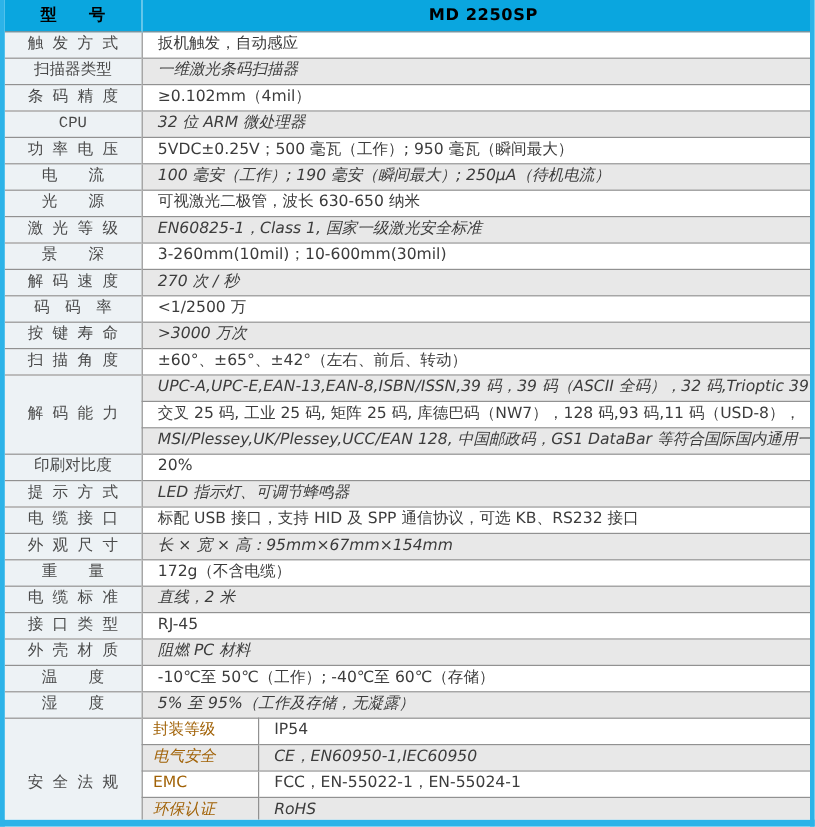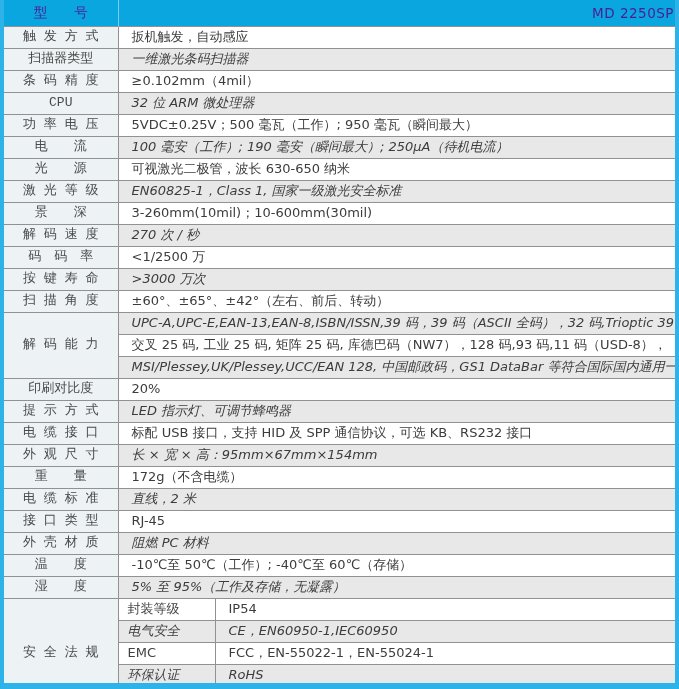--- a/index.html
+++ b/index.html
@@ -21,32 +21,32 @@
     height: 100%;
     border-collapse: collapse;
     table-layout: fixed;
     font-family: "DejaVu Sans", sans-serif;
     font-size: 13px;
   }
   col.c1 { width: 114px; }
   col.c2 { width: 97px; }
   thead th {
     background: #0aa6df;
-    color: #4c1d95;
+    color: #000000;
     height: 24px;
-    font-weight: normal;
+    font-weight: bold;
     font-size: 13.5px;
     vertical-align: middle;
   }
   th.hlabel {
     text-align: center;
     border-right: 1px solid rgba(255,255,255,0.45);
   }
   th.hvalue {
-    text-align: right;
+    text-align: center;
     padding-left: 13px;
     letter-spacing: 0.5px;
   }
   td {
     vertical-align: middle;
     height: 19px;
     line-height: 1.1;
   }
   td.label {
     background: #edf2f5;
@@ -61,21 +61,21 @@
   td.value {
     padding-left: 13px;
     color: #3c3c3c;
     border-top: 1px solid #919191;
     white-space: nowrap;
     overflow: hidden;
     background: #ffffff;
   }
   td.sub {
     padding-left: 9px;
-    color: #404040;
+    color: #a16207;
     border-top: 1px solid #919191;
     border-right: 1px solid #919191;
     white-space: nowrap;
     overflow: hidden;
     background: #ffffff;
   }
   td.alt { background: #e8e8e8; font-style: italic; }
 </style>
 </head>
 <body>

